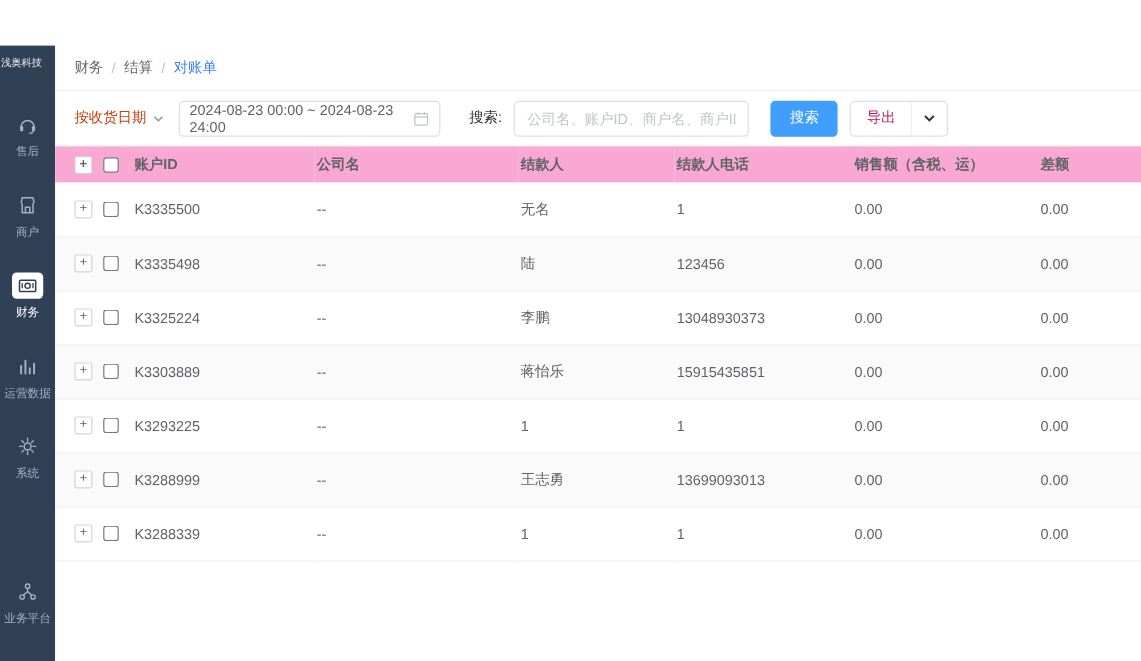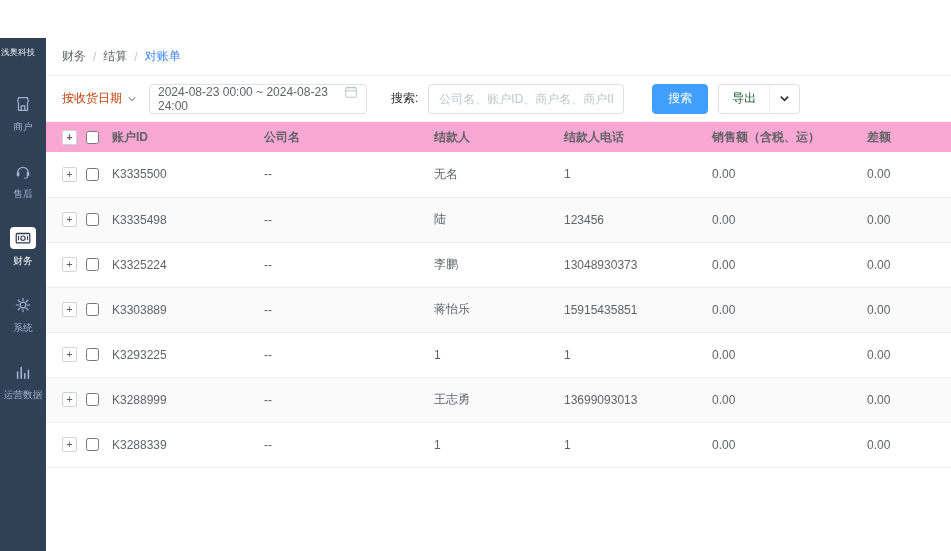--- a/index.html
+++ b/index.html
@@ -26,30 +26,30 @@
   .content{flex:1;display:flex;flex-direction:column;min-width:0;background:#fff}
   .breadcrumb{height:38px;display:flex;align-items:center;padding-left:16px;border-bottom:1px solid #efefef}
   .crumb{color:#606266;cursor:pointer}
   .crumb.current{color:#3b82f6}
   .sep{color:#c0c4cc;margin:0 7px}
 
   .toolbar{height:46px;display:flex;align-items:center;padding-left:16px;border-bottom:1px solid #f2f2f2}
   .datetype{display:flex;align-items:center;gap:5px;margin-right:12px;cursor:pointer;color:#c2410c}
   .chev{color:#909399;display:flex;align-items:center}
   .date-input{width:218px;height:30px;border:1px solid #dcdfe6;border-radius:4px;display:flex;
-    align-items:flex-start;justify-content:space-between;padding:0 8px;color:#606266;cursor:pointer;background:#fff}
+    align-items:center;justify-content:space-between;padding:0 8px;color:#606266;cursor:pointer;background:#fff}
   .cal-icon{color:#c0c4cc;display:flex;align-items:center}
   .search-label{margin:0 10px 0 24px}
   .search-input{width:196px;height:30px;border:1px solid #dcdfe6;border-radius:4px;padding:0 10px;
     font-size:12px;color:#606266;outline:none;font-family:inherit}
   .search-input::placeholder{color:#c0c4cc}
-  .btn-search{margin-left:28px;height:30px;padding:0 15px;background:#409eff;border:1px solid #409eff;
+  .btn-search{margin-left:18px;height:30px;padding:0 15px;background:#409eff;border:1px solid #409eff;
     color:#fff;border-radius:4px;font-size:12px;cursor:pointer;font-family:inherit}
   .btn-export{margin-left:10px;height:30px;display:flex;align-items:center;border:1px solid #dcdfe6;
-    border-radius:4px;background:#fff;cursor:pointer;color:#14532d}
+    border-radius:4px;background:#fff;cursor:pointer;color:#be185d}
   .btn-export .txt{padding:0 13px}
   .btn-export .caret{padding:0 9px;border-left:1px solid #ebeef5;display:flex;align-items:center;
     height:100%;color:#303133}
 
   .list-title{height:40px;display:flex;align-items:center;padding-left:16px;font-size:14px;color:#303133}
 
   
   table{border-collapse:collapse;width:100%;table-layout:fixed}
   thead th{background:#f9a8d4;height:30px;text-align:left;font-weight:bold;color:#606266;
     font-size:12px;padding-left:2px}
@@ -73,70 +73,81 @@
 <div class="app">
 
   <aside class="sidebar">
     <div class="logo">浅奥科技</div>
 
     <nav class="side-items">
 
       <div class="side-item" data-active="false">
         <span class="icon-box">
           <svg width="18" height="18" viewBox="0 0 20 20">
-              <path d="M4 8 L5 3 H15 L16 8 M5 8 V17 H15 V8 M8 17 V12 H12 V17" fill="none" stroke="currentColor" stroke-width="1.4" stroke-linejoin="round"></path>
-            </svg>
-        </span>
-        <span class="side-label">商户</span>
-      </div>
-
-      <div class="side-item" data-active="false">
-        <span class="icon-box">
-          <svg width="18" height="18" viewBox="0 0 20 20">
               <path d="M4 12 a6 6 0 0 1 12 0" fill="none" stroke="currentColor" stroke-width="1.4"></path>
               <rect x="3" y="11" width="3" height="5" rx="1.2" fill="currentColor"></rect>
               <rect x="14" y="11" width="3" height="5" rx="1.2" fill="currentColor"></rect>
               <path d="M15.5 16 a4 3 0 0 1 -4 2" fill="none" stroke="currentColor" stroke-width="1.2"></path>
             </svg>
         </span>
         <span class="side-label">售后</span>
       </div>
 
+      <div class="side-item" data-active="false">
+        <span class="icon-box">
+          <svg width="18" height="18" viewBox="0 0 20 20">
+              <path d="M4 8 L5 3 H15 L16 8 M5 8 V17 H15 V8 M8 17 V12 H12 V17" fill="none" stroke="currentColor" stroke-width="1.4" stroke-linejoin="round"></path>
+            </svg>
+        </span>
+        <span class="side-label">商户</span>
+      </div>
+
       <div class="side-item" data-active="true">
         <span class="icon-box">
           <svg width="18" height="18" viewBox="0 0 20 20">
               <rect x="2.5" y="5" width="15" height="10.5" rx="1" fill="none" stroke="currentColor" stroke-width="1.4"></rect>
               <circle cx="10" cy="10.2" r="2.4" fill="none" stroke="currentColor" stroke-width="1.3"></circle>
               <path d="M5 7.5 v5 M15 7.5 v5" stroke="currentColor" stroke-width="1.2"></path>
             </svg>
         </span>
         <span class="side-label">财务</span>
       </div>
 
       <div class="side-item" data-active="false">
         <span class="icon-box">
           <svg width="18" height="18" viewBox="0 0 20 20">
+              <path d="M4 17 V10 M8 17 V5 M12 17 V12 M16 17 V8" fill="none" stroke="currentColor" stroke-width="1.8" stroke-linecap="round"></path>
+            </svg>
+        </span>
+        <span class="side-label">运营数据</span>
+      </div>
+
+      <div class="side-item" data-active="false">
+        <span class="icon-box">
+          <svg width="18" height="18" viewBox="0 0 20 20">
               <circle cx="10" cy="10" r="3.2" fill="none" stroke="currentColor" stroke-width="1.4"></circle>
               <path d="M10 2.5 V5 M10 15 V17.5 M2.5 10 H5 M15 10 H17.5 M4.7 4.7 L6.4 6.4 M13.6 13.6 L15.3 15.3 M15.3 4.7 L13.6 6.4 M6.4 13.6 L4.7 15.3" stroke="currentColor" stroke-width="1.3" stroke-linecap="round"></path>
             </svg>
         </span>
         <span class="side-label">系统</span>
       </div>
 
-      <div class="side-item" data-active="false">
-        <span class="icon-box">
-          <svg width="18" height="18" viewBox="0 0 20 20">
-              <path d="M4 17 V10 M8 17 V5 M12 17 V12 M16 17 V8" fill="none" stroke="currentColor" stroke-width="1.8" stroke-linecap="round"></path>
-            </svg>
-        </span>
-        <span class="side-label">运营数据</span>
-      </div>
-
     </nav>
 
+    <div class="side-item side-bottom">
+      <span class="icon-box">
+        <svg width="18" height="18" viewBox="0 0 20 20">
+            <circle cx="10" cy="5" r="2" fill="none" stroke="currentColor" stroke-width="1.3"></circle>
+            <circle cx="5" cy="15" r="2" fill="none" stroke="currentColor" stroke-width="1.3"></circle>
+            <circle cx="15" cy="15" r="2" fill="none" stroke="currentColor" stroke-width="1.3"></circle>
+            <path d="M10 7 V10 M10 10 L6 13.4 M10 10 L14 13.4" fill="none" stroke="currentColor" stroke-width="1.3"></path>
+          </svg>
+      </span>
+      <span class="side-label">业务平台</span>
+    </div>
   </aside>
 
   <main class="content">
 
     <div class="breadcrumb">
       <span class="crumb">财务</span>
       <span class="sep">/</span>
       <span class="crumb">结算</span>
       <span class="sep">/</span>
       <span class="crumb current">对账单</span>

